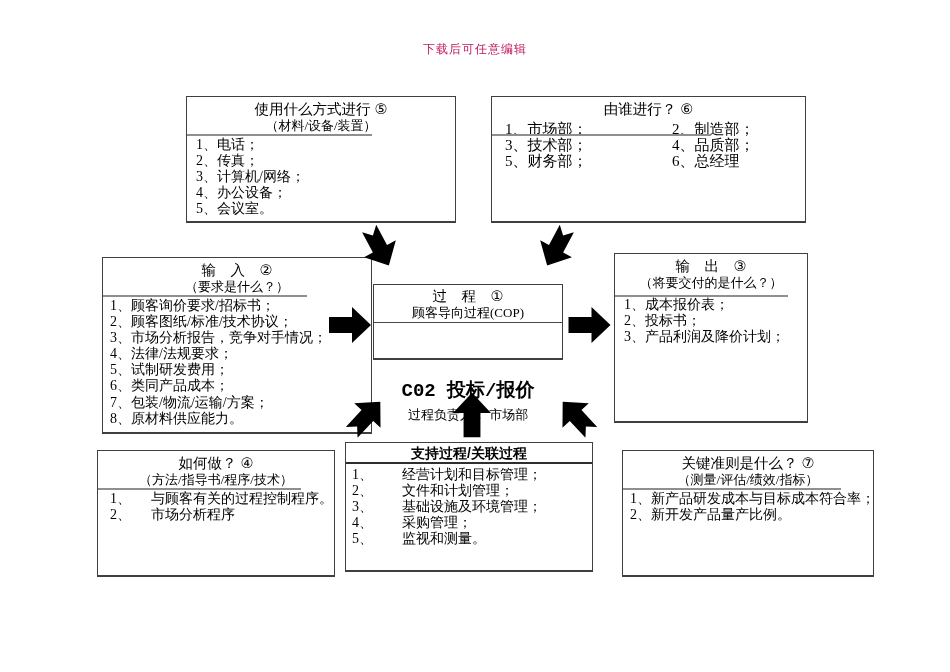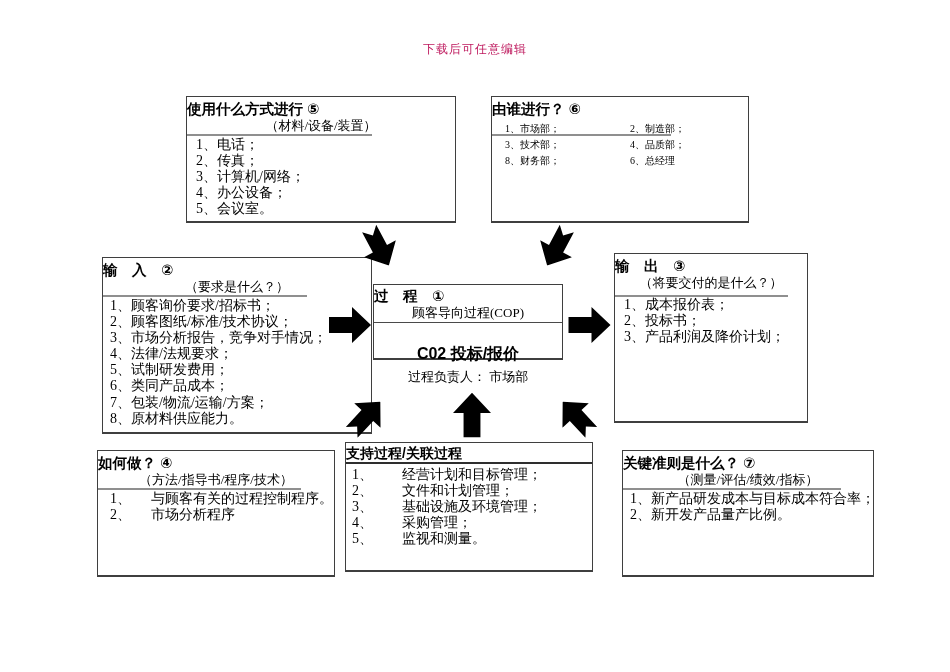--- a/index.html
+++ b/index.html
@@ -9,45 +9,45 @@
   }
   .watermark{
     position:absolute;top:41px;left:0;width:100%;text-align:center;
     font-size:12px;color:#be185d;letter-spacing:1px;
   }
   .box{
     position:absolute;background:#fff;border:1.5px solid #3f3f3f;border-bottom-width:2.5px;
     box-sizing:border-box;
   }
   .box-title{
-    font-weight:bold;font-size:14.5px;line-height:18px;padding-top:3px;
+    text-align:center;font-weight:normal;font-size:14.5px;line-height:18px;padding-top:3px;
     font-family:"Liberation Sans","DejaVu Sans",sans-serif;
   }
   .box-subtitle{text-align:center;font-size:13px;line-height:16px;}
   .head-line{position:absolute;left:0;top:37px;border-bottom:2.5px solid #8f8f8f;}
   .hl-69{width:69%;} .hl-70{width:70%;} .hl-76{width:76%;}
   .hl-90{width:90%;} .hl-86{width:86%;} .hl-87{width:87%;}
   .box-items{padding:3px 4px 0 9px;font-size:14px;line-height:16.1px;}
   .li{white-space:nowrap;}
-  .two-col{display:flex;padding:3px 0 0 0;font-size:10px;line-height:16.1px;}
+  .two-col{display:flex;padding:3px 0 0 0;font-size:15px;line-height:16.1px;gap:42px;}
   .two-col .col-left{margin-left:13px;width:125px;}
   .two-col .col-right{margin-left:0;}
   .tabbed .num{display:inline-block;}
   .how-items .num{width:41px;}
   .support-items .num{width:50px;}
   .how-items{padding-left:12px;}
   .support-items{padding-left:6px;}
   
   .process-head{border-bottom:1.5px solid #4a4a4a;padding-bottom:1px;}
   .process-body{text-align:center;padding-top:21px;}
-  .process-name{font-weight:bold;font-size:16px;font-family:Liberation Sans, sans-serif;}
+  .process-name{font-weight:bold;font-size:19px;font-family:Liberation Mono, monospace;margin-top:33px;}
   .process-owner{font-size:13px;margin-top:3px;}
   
   .support-title{
-    text-align:left;font-weight:bold;font-size:14px;line-height:18px;padding-top:1px;
+    text-align:center;font-weight:bold;font-size:14px;line-height:18px;padding-top:1px;
     border-bottom:2px solid #2e2e2e;font-family:"Liberation Sans","DejaVu Sans",sans-serif;
   }
   .arrow{position:absolute;}
   .arrow svg{display:block;width:100%;height:100%;}
 </style>
 </head>
 <body>
 
 <div class="page">
 
@@ -59,28 +59,28 @@
     <div class="head-line hl-69"></div>
     <div class="box-items">
       <div class="li">1、电话；</div>
       <div class="li">2、传真；</div>
       <div class="li">3、计算机/网络；</div>
       <div class="li">4、办公设备；</div>
       <div class="li">5、会议室。</div>
     </div>
   </div>
 
-  <div class="box" style="left:491px;top:96px;width:258px;height:127px;">
+  <div class="box" style="left:491px;top:96px;width:315px;height:127px;">
     <div class="box-title">由谁进行？ ⑥</div>
     <div class="head-line hl-70"></div>
     <div class="two-col">
       <div class="col-left">
         <div class="li">1、市场部；</div>
         <div class="li">3、技术部；</div>
-        <div class="li">8、财务部；</div>
+        <div class="li">5、财务部；</div>
       </div>
       <div class="col-right">
         <div class="li">2、制造部；</div>
         <div class="li">4、品质部；</div>
         <div class="li">6、总经理</div>
       </div>
     </div>
   </div>
 
   <div class="box" style="left:102px;top:257px;width:270px;height:177px;">

